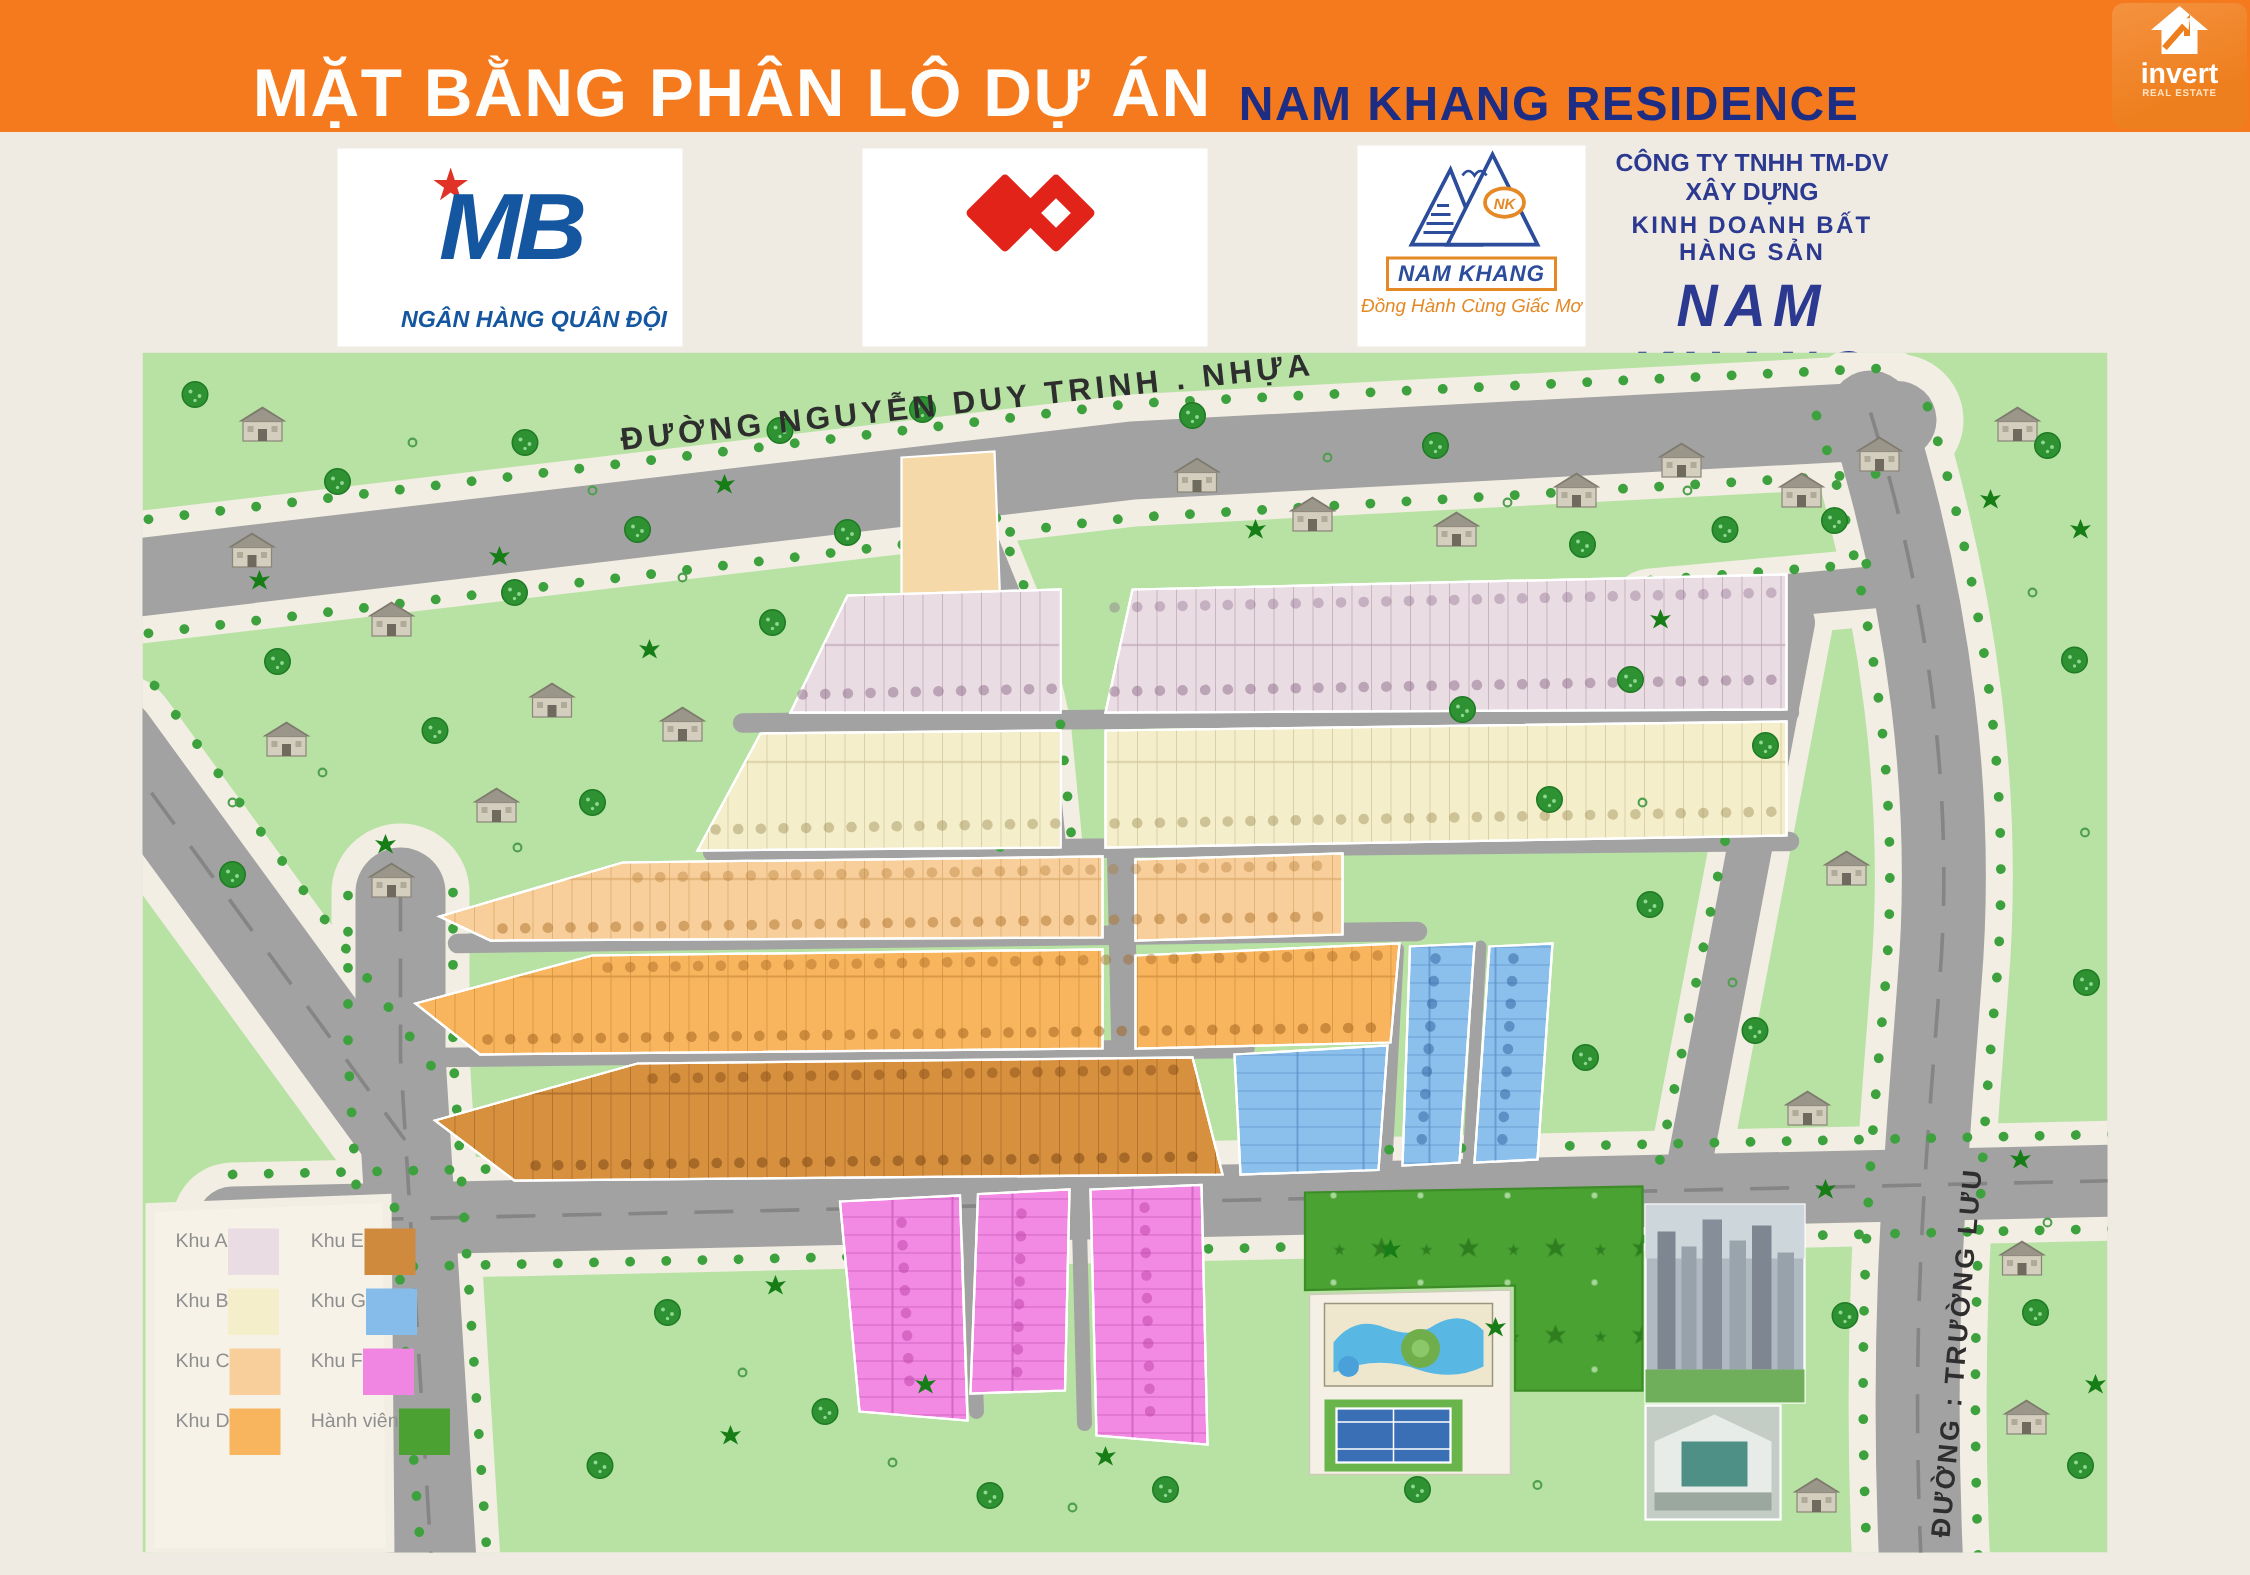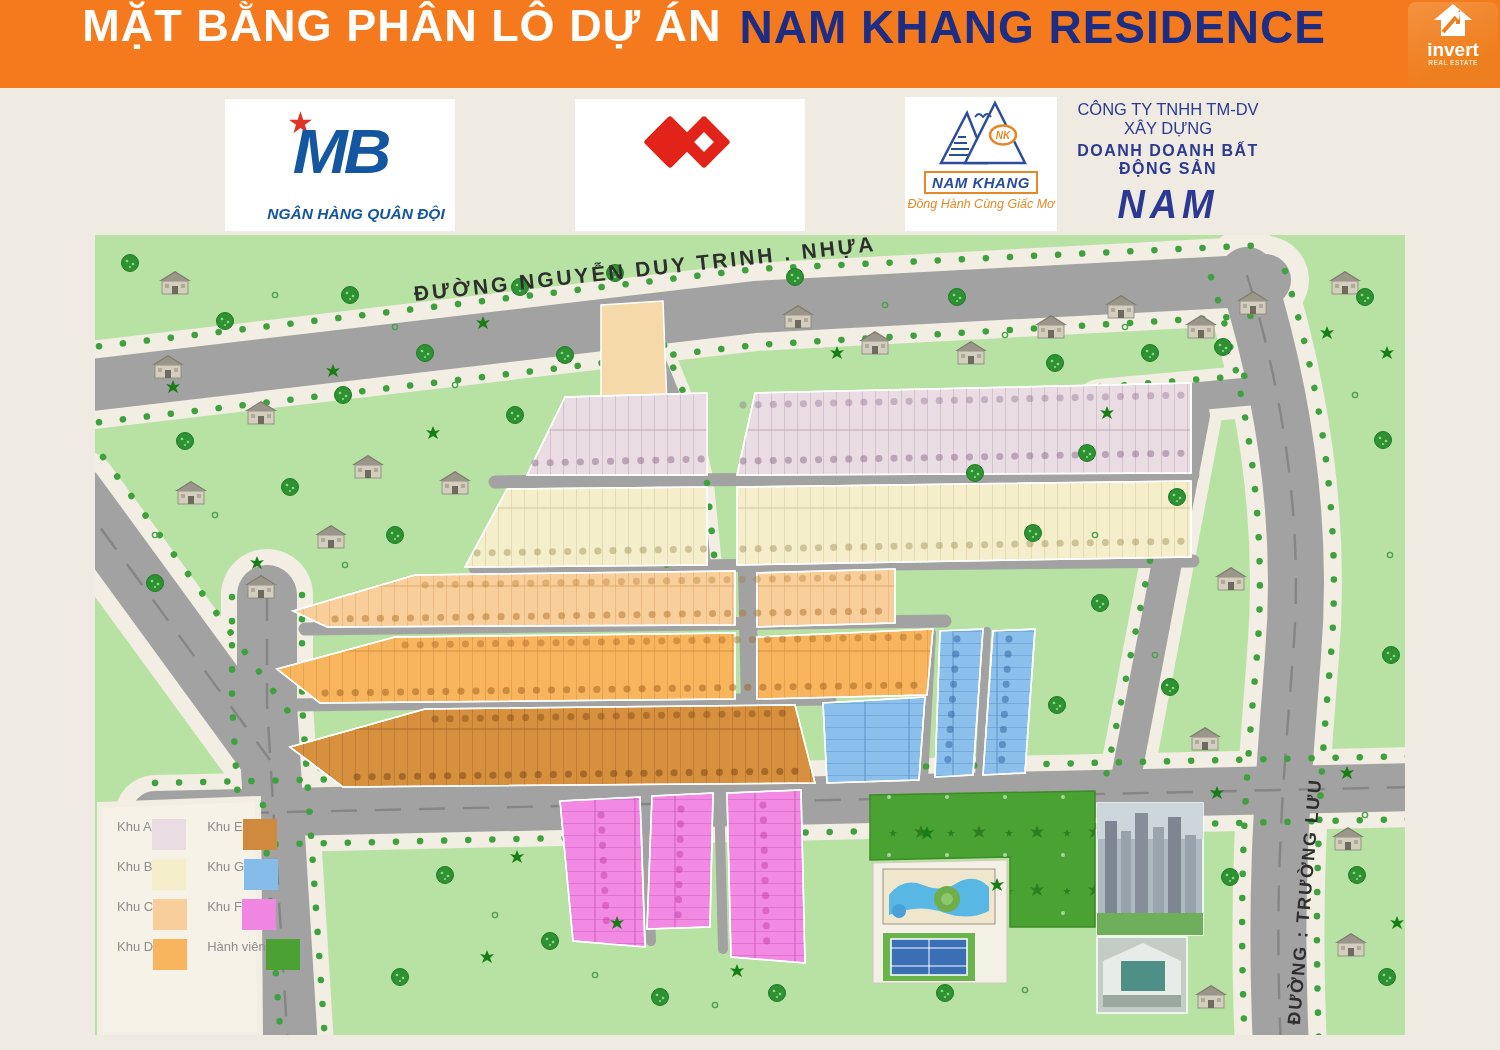--- a/index.html
+++ b/index.html
@@ -1,23 +1,23 @@
 <!DOCTYPE html>
 <html><head>
 <meta charset="utf-8">
 <style>
   html,body{margin:0;padding:0;}
   body{width:1500px;height:1050px;background:#efebe2;font-family:"Liberation Sans",sans-serif;overflow:hidden;}
   .page{position:relative;width:1500px;height:1050px;background:#efebe2;}
 
   
   .header{position:absolute;left:0;top:0;width:1500px;height:88px;background:#f5791d;}
-  .header-title{position:absolute;left:0;top:0;width:1408px;height:88px;display:flex;align-items:flex-start;justify-content:center;gap:18px;white-space:nowrap;}
+  .header-title{position:absolute;left:0;top:0;width:1408px;height:88px;display:flex;align-items:flex-end;justify-content:center;gap:18px;white-space:nowrap;}
   .t-white{color:#fdfdfb;font-size:45px;font-weight:600;letter-spacing:1px;}
-  .t-navy{color:#1c2d83;font-size:46px;font-weight:800;letter-spacing:1px;}
+  .t-navy{color:#1c2d83;font-size:32px;font-weight:800;letter-spacing:1px;}
   .invert-box{position:absolute;right:2px;top:2px;width:90px;height:84px;border-radius:8px;background:linear-gradient(160deg,#f49240 0%,#ee7f1e 70%);display:flex;flex-direction:column;align-items:center;justify-content:flex-start;}
   .invert-name{color:#fff;font-weight:700;font-size:19px;line-height:18px;margin-top:1px;}
   .invert-sub{color:#ffe3c2;font-weight:700;font-size:6.5px;letter-spacing:.5px;}
 
   
   .card{position:absolute;background:#fff;}
   .mb-card{left:225px;top:99px;width:230px;height:132px;}
   .mb-star{position:absolute;left:62px;top:6px;color:#e03226;font-size:30px;}
   .mb-letters{position:absolute;left:0;top:14px;width:230px;text-align:center;color:#1456a0;font-size:66px;font-weight:800;font-style:italic;letter-spacing:-4px;transform:scaleY(.95);}
   .mb-tag{position:absolute;left:16px;bottom:8px;width:230px;text-align:center;color:#1456a0;font-size:15.5px;font-weight:700;font-style:italic;}
@@ -27,21 +27,21 @@
   .dia1{left:6px;top:10px;}
   .dia2{left:40px;top:10px;}
   .dia-hole{position:absolute;left:52px;top:22px;width:14px;height:14px;background:#fff;transform:rotate(45deg);}
   .tcb-text{position:absolute;left:0;bottom:14px;width:230px;text-align:center;font-size:26px;font-weight:800;letter-spacing:-.5px;}
   .tcb-red{color:#e2231a;}
   .tcb-black{color:#1d1d1b;}
   .nk-card{left:905px;top:97px;width:152px;height:134px;display:flex;flex-direction:column;align-items:center;}
   .nk-box{margin-top:2px;border:2px solid #e58926;padding:1px 6px;color:#2b4d9b;font-weight:800;font-style:italic;font-size:15px;letter-spacing:.5px;}
   .nk-tagline{margin-top:3px;color:#e58926;font-weight:400;font-style:italic;font-size:12.5px;white-space:nowrap;}
   .company{position:absolute;left:1062px;top:100px;width:212px;text-align:center;}
-  .co-line1{color:#2b3990;font-weight:400;font-size:16.5px;}
+  .co-line1{color:#2b3990;font-weight:700;font-size:16.5px;}
   .co-line2{color:#2b3990;font-weight:700;font-size:16px;letter-spacing:1.5px;margin-top:4px;}
   .co-name{color:#2b3990;font-weight:800;font-style:italic;font-size:40px;letter-spacing:5px;margin-top:4px;transform:scaleX(.95);}
   .co-rule{width:190px;height:2px;background:#2b3990;margin:4px auto 8px auto;}
   .co-addr{color:#949494;font-size:13.5px;}
 
   
   .map{position:absolute;left:95px;top:235px;width:1310px;height:800px;}
   .map svg{position:absolute;left:0;top:0;}
   .road-label-1{position:absolute;left:300px;top:22px;width:500px;text-align:center;transform:rotate(-6.2deg);color:#2e2e2e;font-size:21px;font-weight:700;letter-spacing:3px;white-space:nowrap;}
   .road-label-2{position:absolute;left:1085px;top:656px;width:250px;text-align:center;transform:rotate(-85deg);transform-origin:center;color:#2e2e2e;font-size:18px;font-weight:700;letter-spacing:2px;white-space:nowrap;}
@@ -95,21 +95,21 @@
       <path d="M42,20 q4,-6 8,0 q4,-6 8,0" stroke="#2b4d9b" stroke-width="1.8" fill="none"></path>
       <ellipse cx="70" cy="38" rx="13" ry="9.5" fill="#ffffff" stroke="#e58926" stroke-width="2.5"></ellipse>
       <text x="70" y="42" text-anchor="middle" font-size="10" font-style="italic" font-weight="bold" fill="#e58926">NK</text>
     </svg>
     <div class="nk-box">NAM KHANG</div>
     <div class="nk-tagline">Đồng Hành Cùng Giấc Mơ</div>
   </div>
 
   <div class="company">
     <div class="co-line1">CÔNG TY TNHH TM-DV XÂY DỰNG</div>
-    <div class="co-line2">DOANH DOANH BẤT ĐỘNG SẢN</div>
+    <div class="co-line2">KINH DOANH BẤT HÀNG SẢN</div>
     <div class="co-name">NAM KHANG</div>
     <div class="co-rule"></div>
     <div class="co-addr">236 Đình Phong Phú, P. Tăng Nhơn Phú B, Quận 9</div>
   </div>
 
   <div class="map">
     <svg width="1310" height="800" viewBox="0 0 1310 800">
       <defs>
         <g id="bush">
           <circle r="8.5" fill="#2e9233" stroke="#1f7a24" stroke-width="1"></circle>

